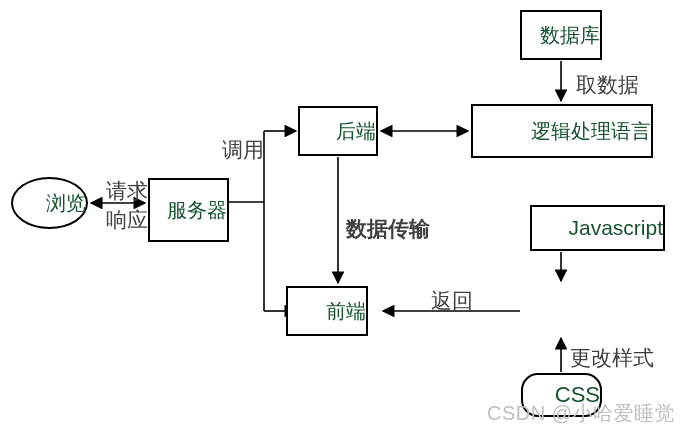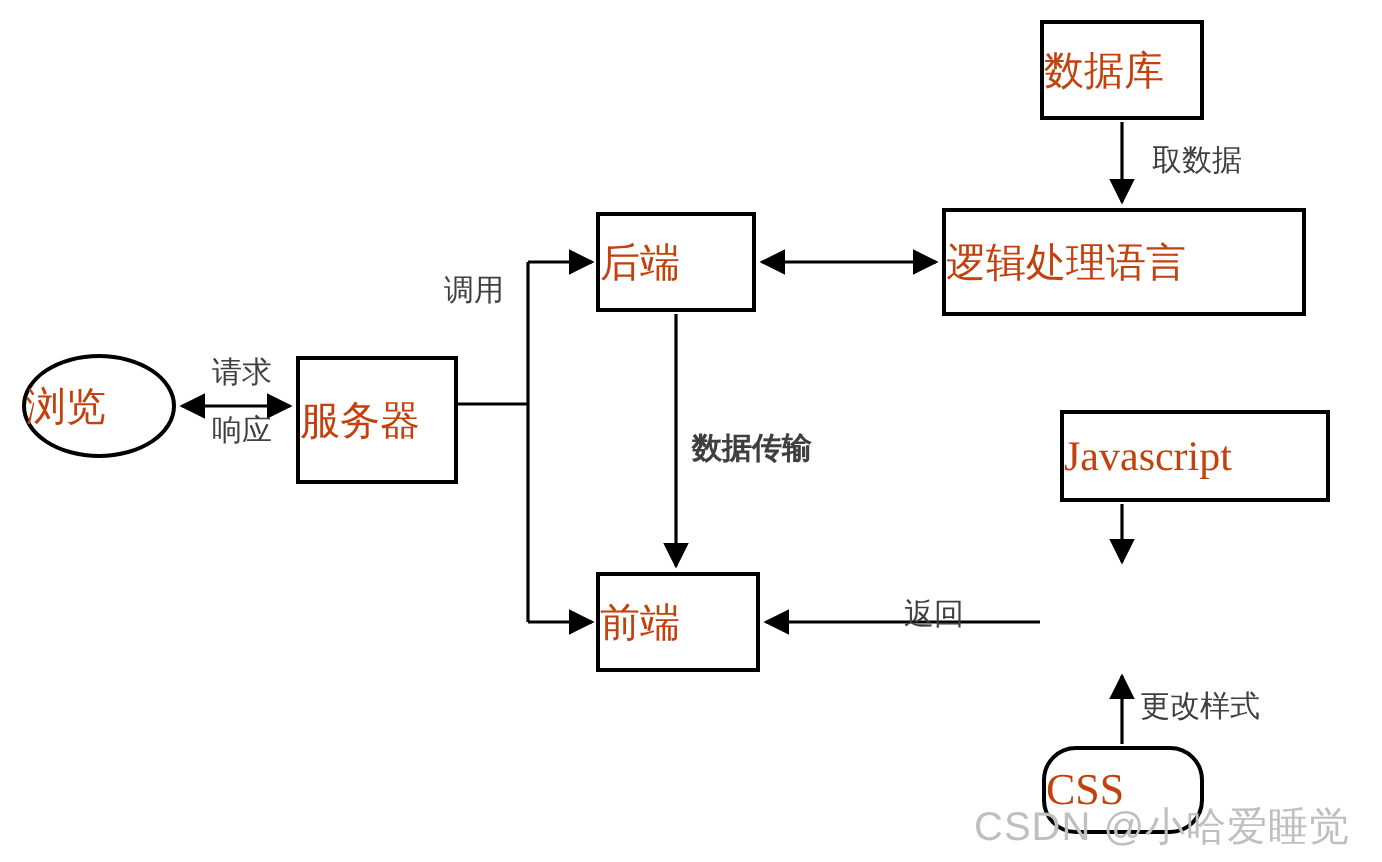--- a/index.html
+++ b/index.html
@@ -17,50 +17,49 @@
     left: 0; top: 0;
     width: 691px; height: 431px;
     pointer-events: none;
   }
   .node {
     position: absolute;
     border: 2px solid #000000;
     background: #ffffff;
     display: flex;
     align-items: center;
-    justify-content: flex-start;
-    color: #c2410c;
+    justify-content: flex-end;
+    color: #14532d;
     font-size: 20px;
     white-space: nowrap;
-    font-family: Liberation Serif, serif;
   }
   .ellipse { border-radius: 50%; }
   .n-browser   { left: 11px;  top: 177px; width: 77px;  height: 52px; }
   .n-server    { left: 148px; top: 178px; width: 81px;  height: 64px; }
   .n-backend   { left: 298px; top: 106px; width: 80px;  height: 50px; }
-  .n-frontend  { left: 298px; top: 286px; width: 82px;  height: 50px; }
+  .n-frontend  { left: 286px; top: 286px; width: 82px;  height: 50px; }
   .n-database  { left: 520px; top: 10px;  width: 82px;  height: 50px; }
   .n-logic     { left: 471px; top: 104px; width: 182px; height: 54px; }
   .n-js        { left: 494px; top: 205px; width: 135px; height: 46px; font-size: 21px; margin-left: 36px; }
   .n-html      { left: 520px; top: 284px; width: 80px;  height: 51px; font-size: 22px; }
   .n-css       { left: 521px; top: 373px; width: 81px;  height: 44px; font-size: 22px; border-radius: 17px; }
   .elbl {
     position: absolute;
-    font-size: 15px;
+    font-size: 21px;
     color: #3f3f3f;
     white-space: nowrap;
     line-height: 1.2;
   }
   .l-request    { left: 106px; top: 178px; }
   .l-response   { left: 106px; top: 207px; }
   .l-call       { left: 222px; top: 137px; }
   .l-fetch      { left: 576px; top: 72px; }
   .l-transfer   { left: 346px; top: 216px; font-weight: bold; }
   .l-process    { left: 567px; top: 252px; }
-  .l-return     { left: 452px; top: 288px; margin-top: 11px; }
+  .l-return     { left: 431px; top: 288px; }
   .l-style      { left: 570px; top: 345px; }
   .watermark {
     position: absolute;
     left: 487px; top: 400px;
     font-size: 20px;
     color: #bfbfbf;
     white-space: nowrap;
     letter-spacing: 0.5px;
   }
 </style>

